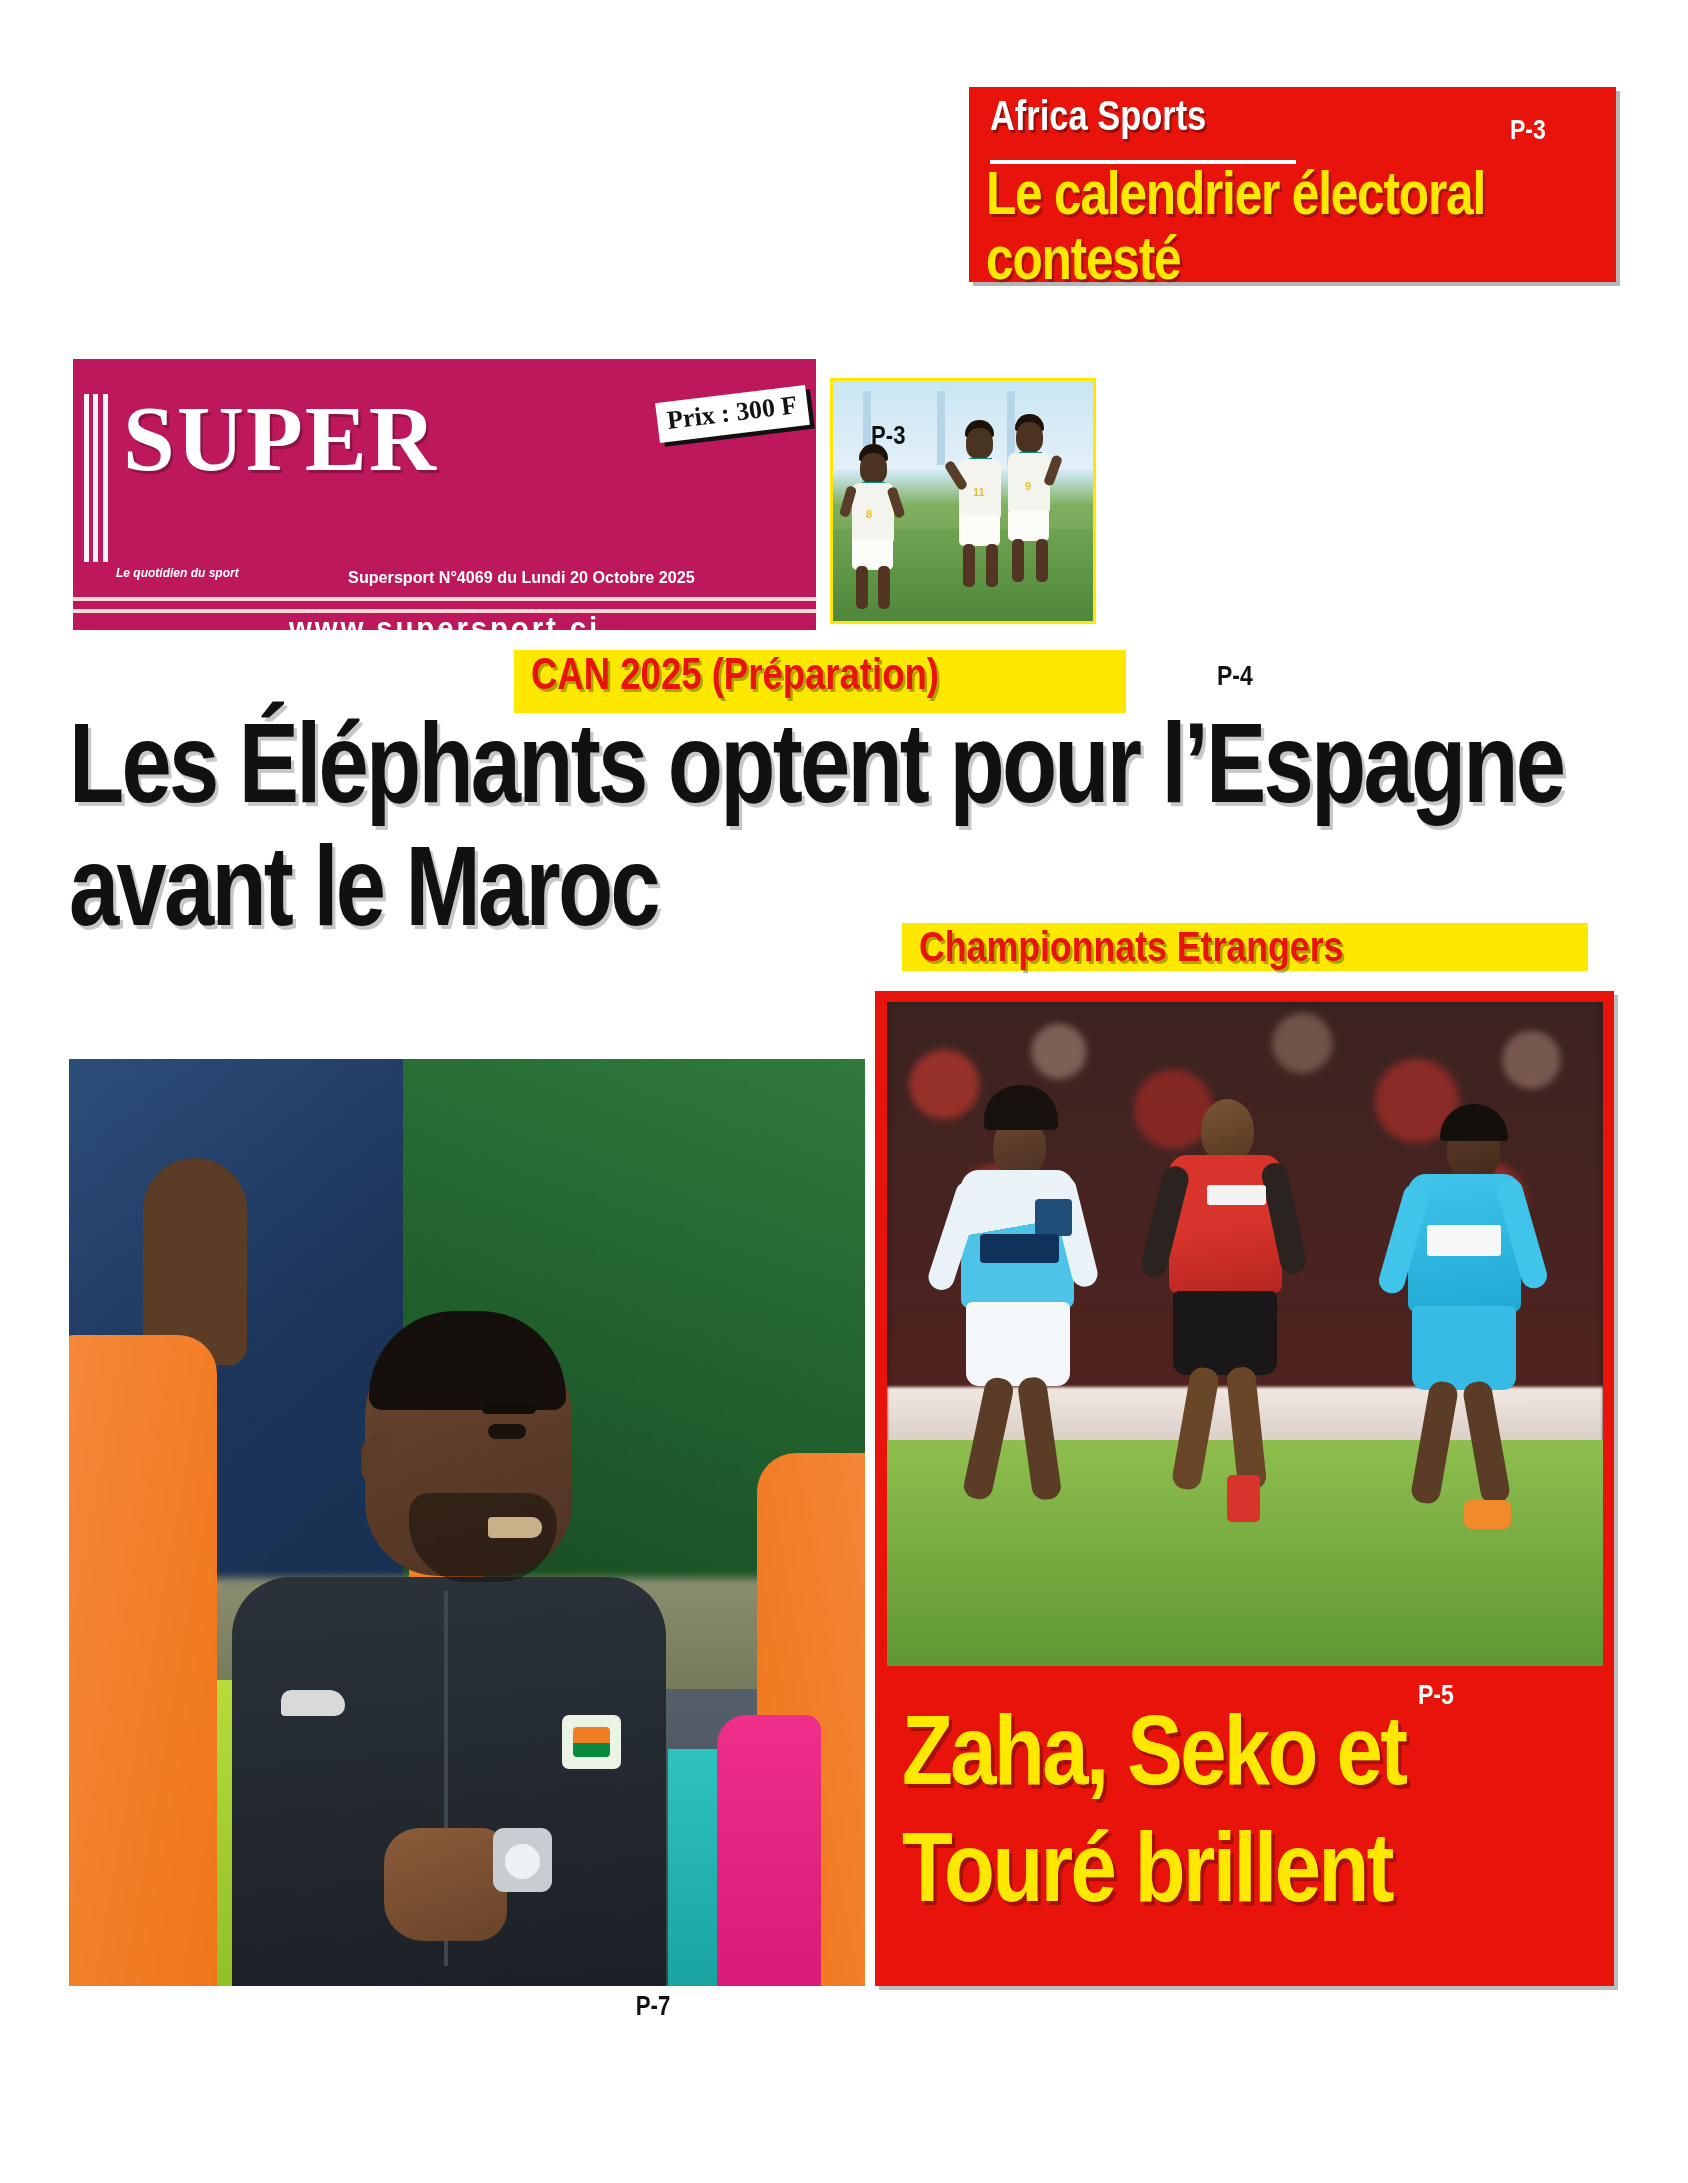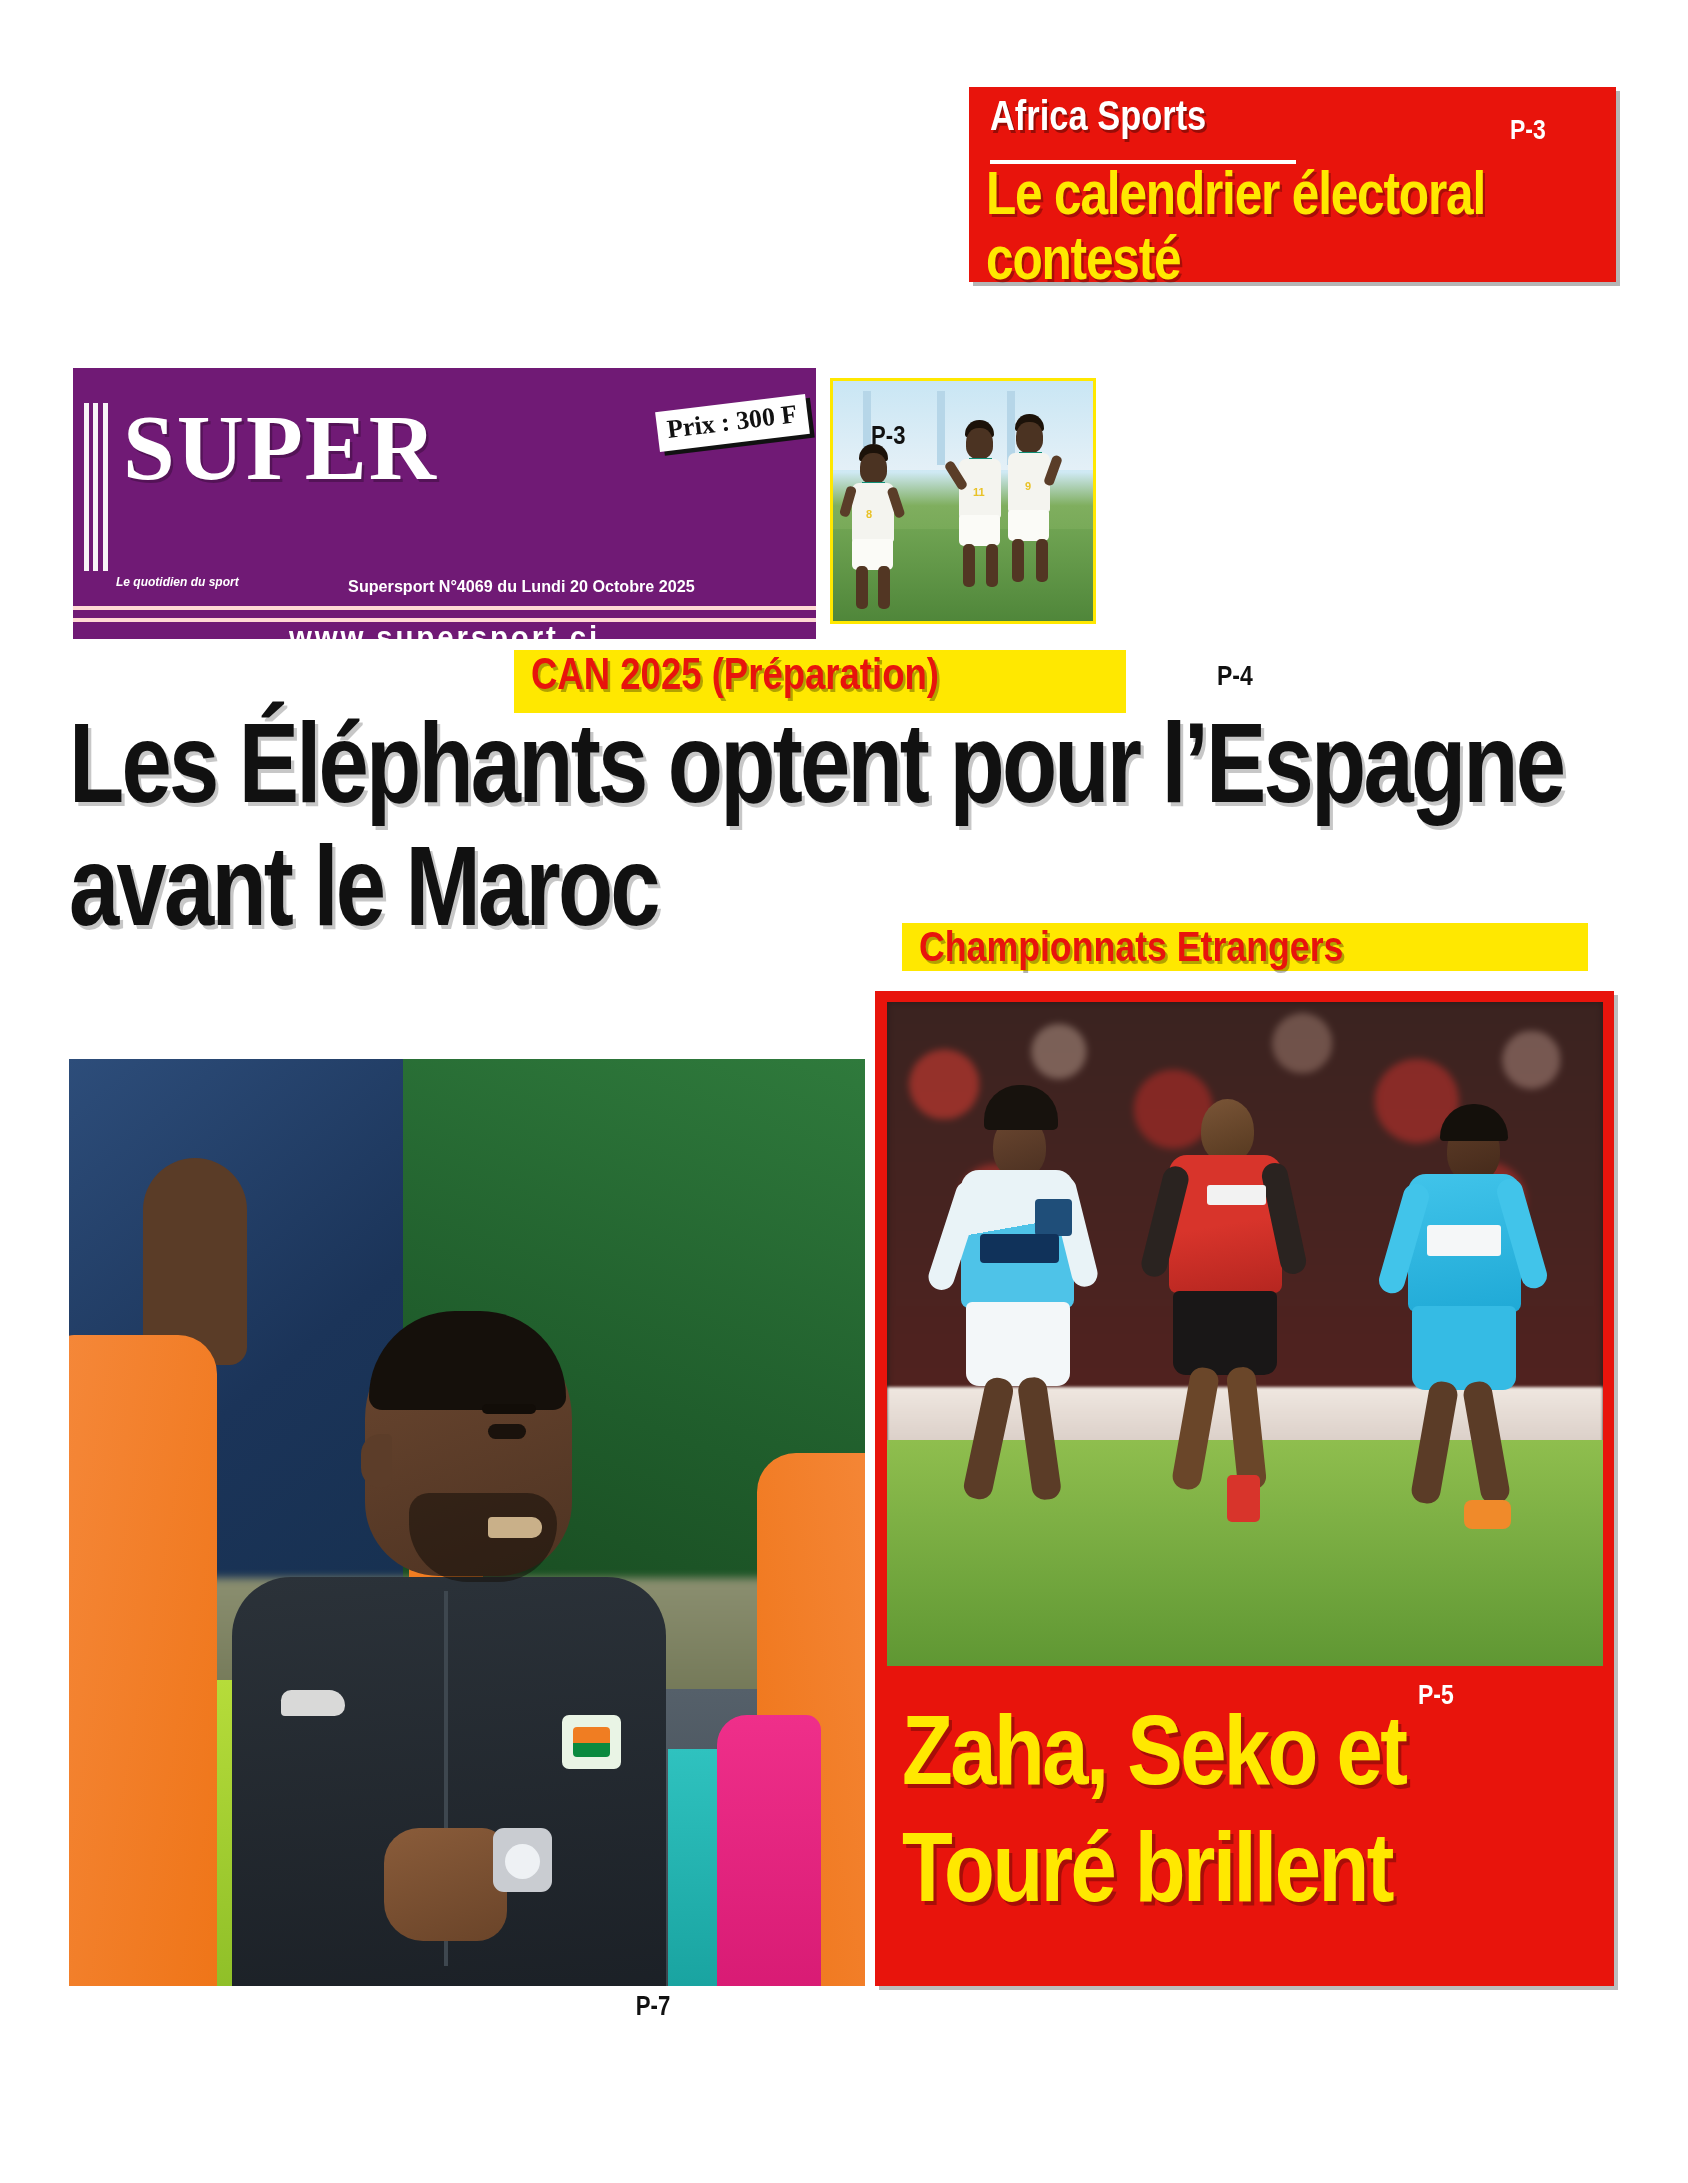--- a/index.html
+++ b/index.html
@@ -67,22 +67,22 @@
   }
   #topright .hl {
     position:absolute; left:17px; color:#ffe800; font-size:62px;
     letter-spacing:-1.5px; transform:scaleX(.80); text-shadow:3px 3px 0 rgba(0,0,0,.28);
   }
   #topright .hl1 { top:79px; }
   #topright .hl2 { top:144px; }
 
   
   #masthead {
-    left:73px; top:368px; width:743px; height:271px;
-    background:#701a75; overflow:hidden;
+    left:73px; top:359px; width:743px; height:271px;
+    background:#be185d; overflow:hidden;
   }
   #masthead .bars { position:absolute; left:11px; top:35px; }
   #masthead .bars i {
     display:block; width:5px; height:168px; background:#fff; float:left;
     margin-right:4.4px; opacity:.95;
   }
   .logo-super {
     position:absolute; left:50px; top:38px;
     font-family:"Liberation Serif", serif; font-weight:700;
     font-size:93px; color:#fff; letter-spacing:2px; line-height:.9;

